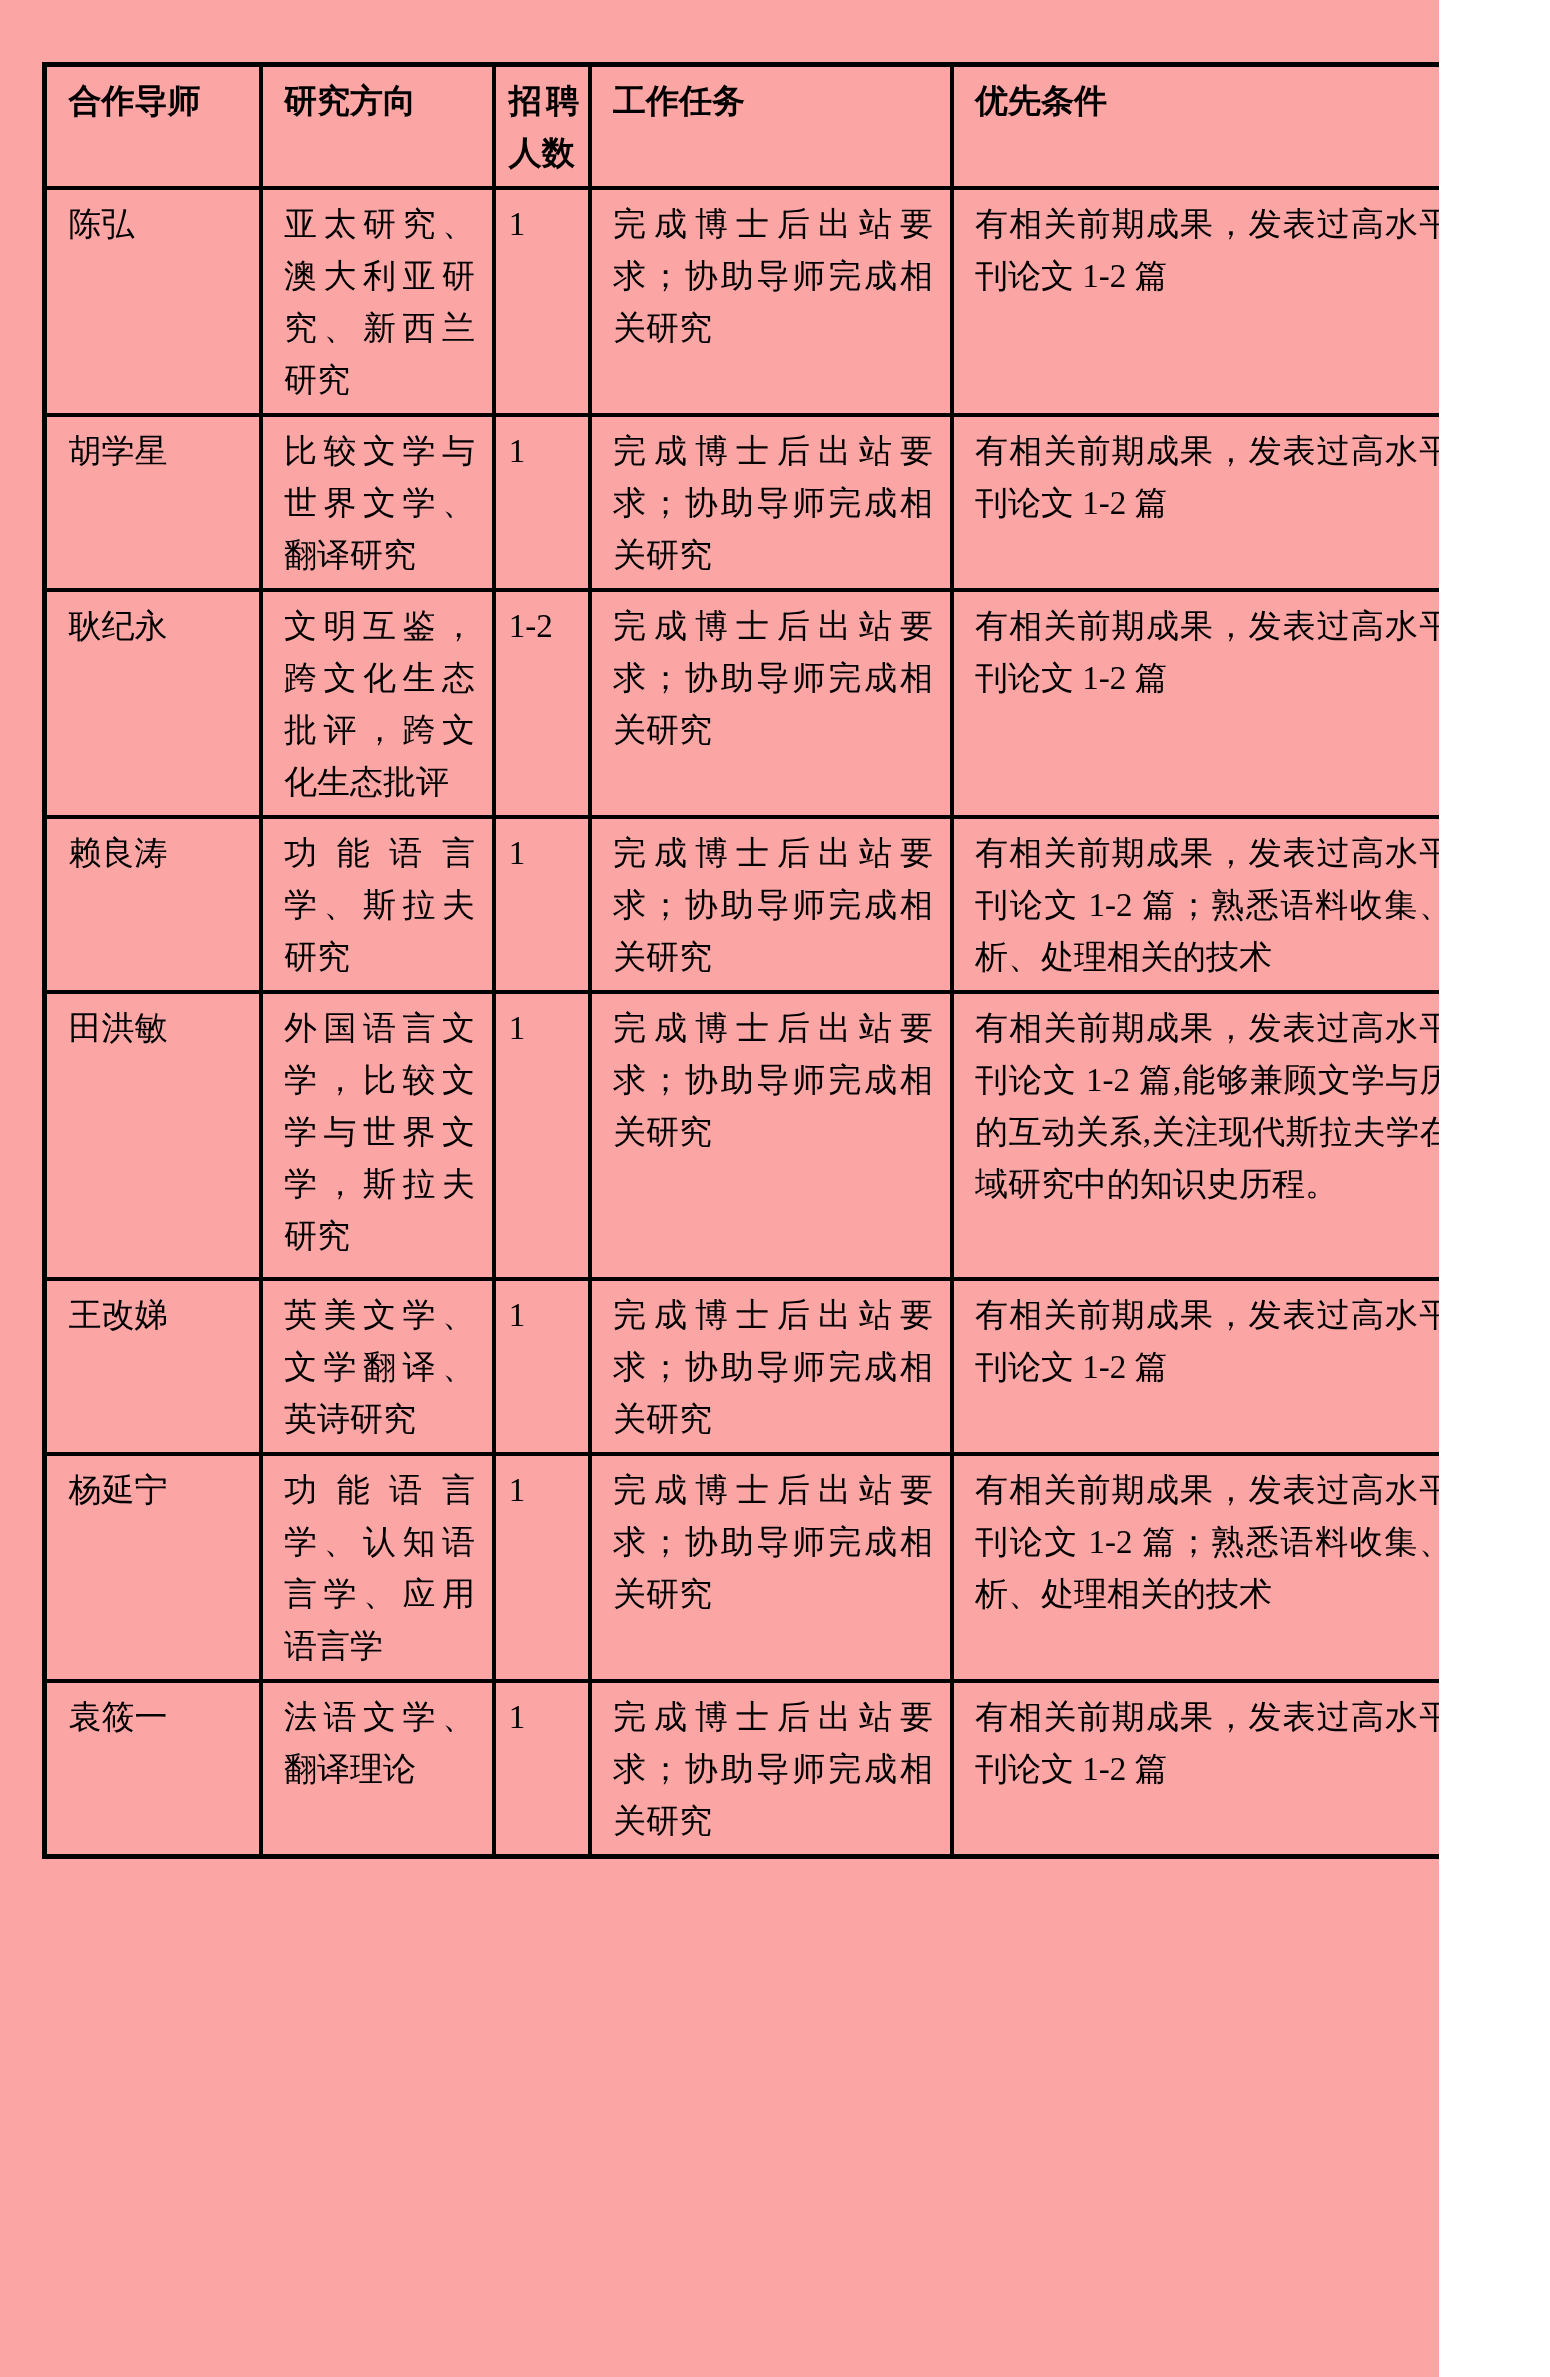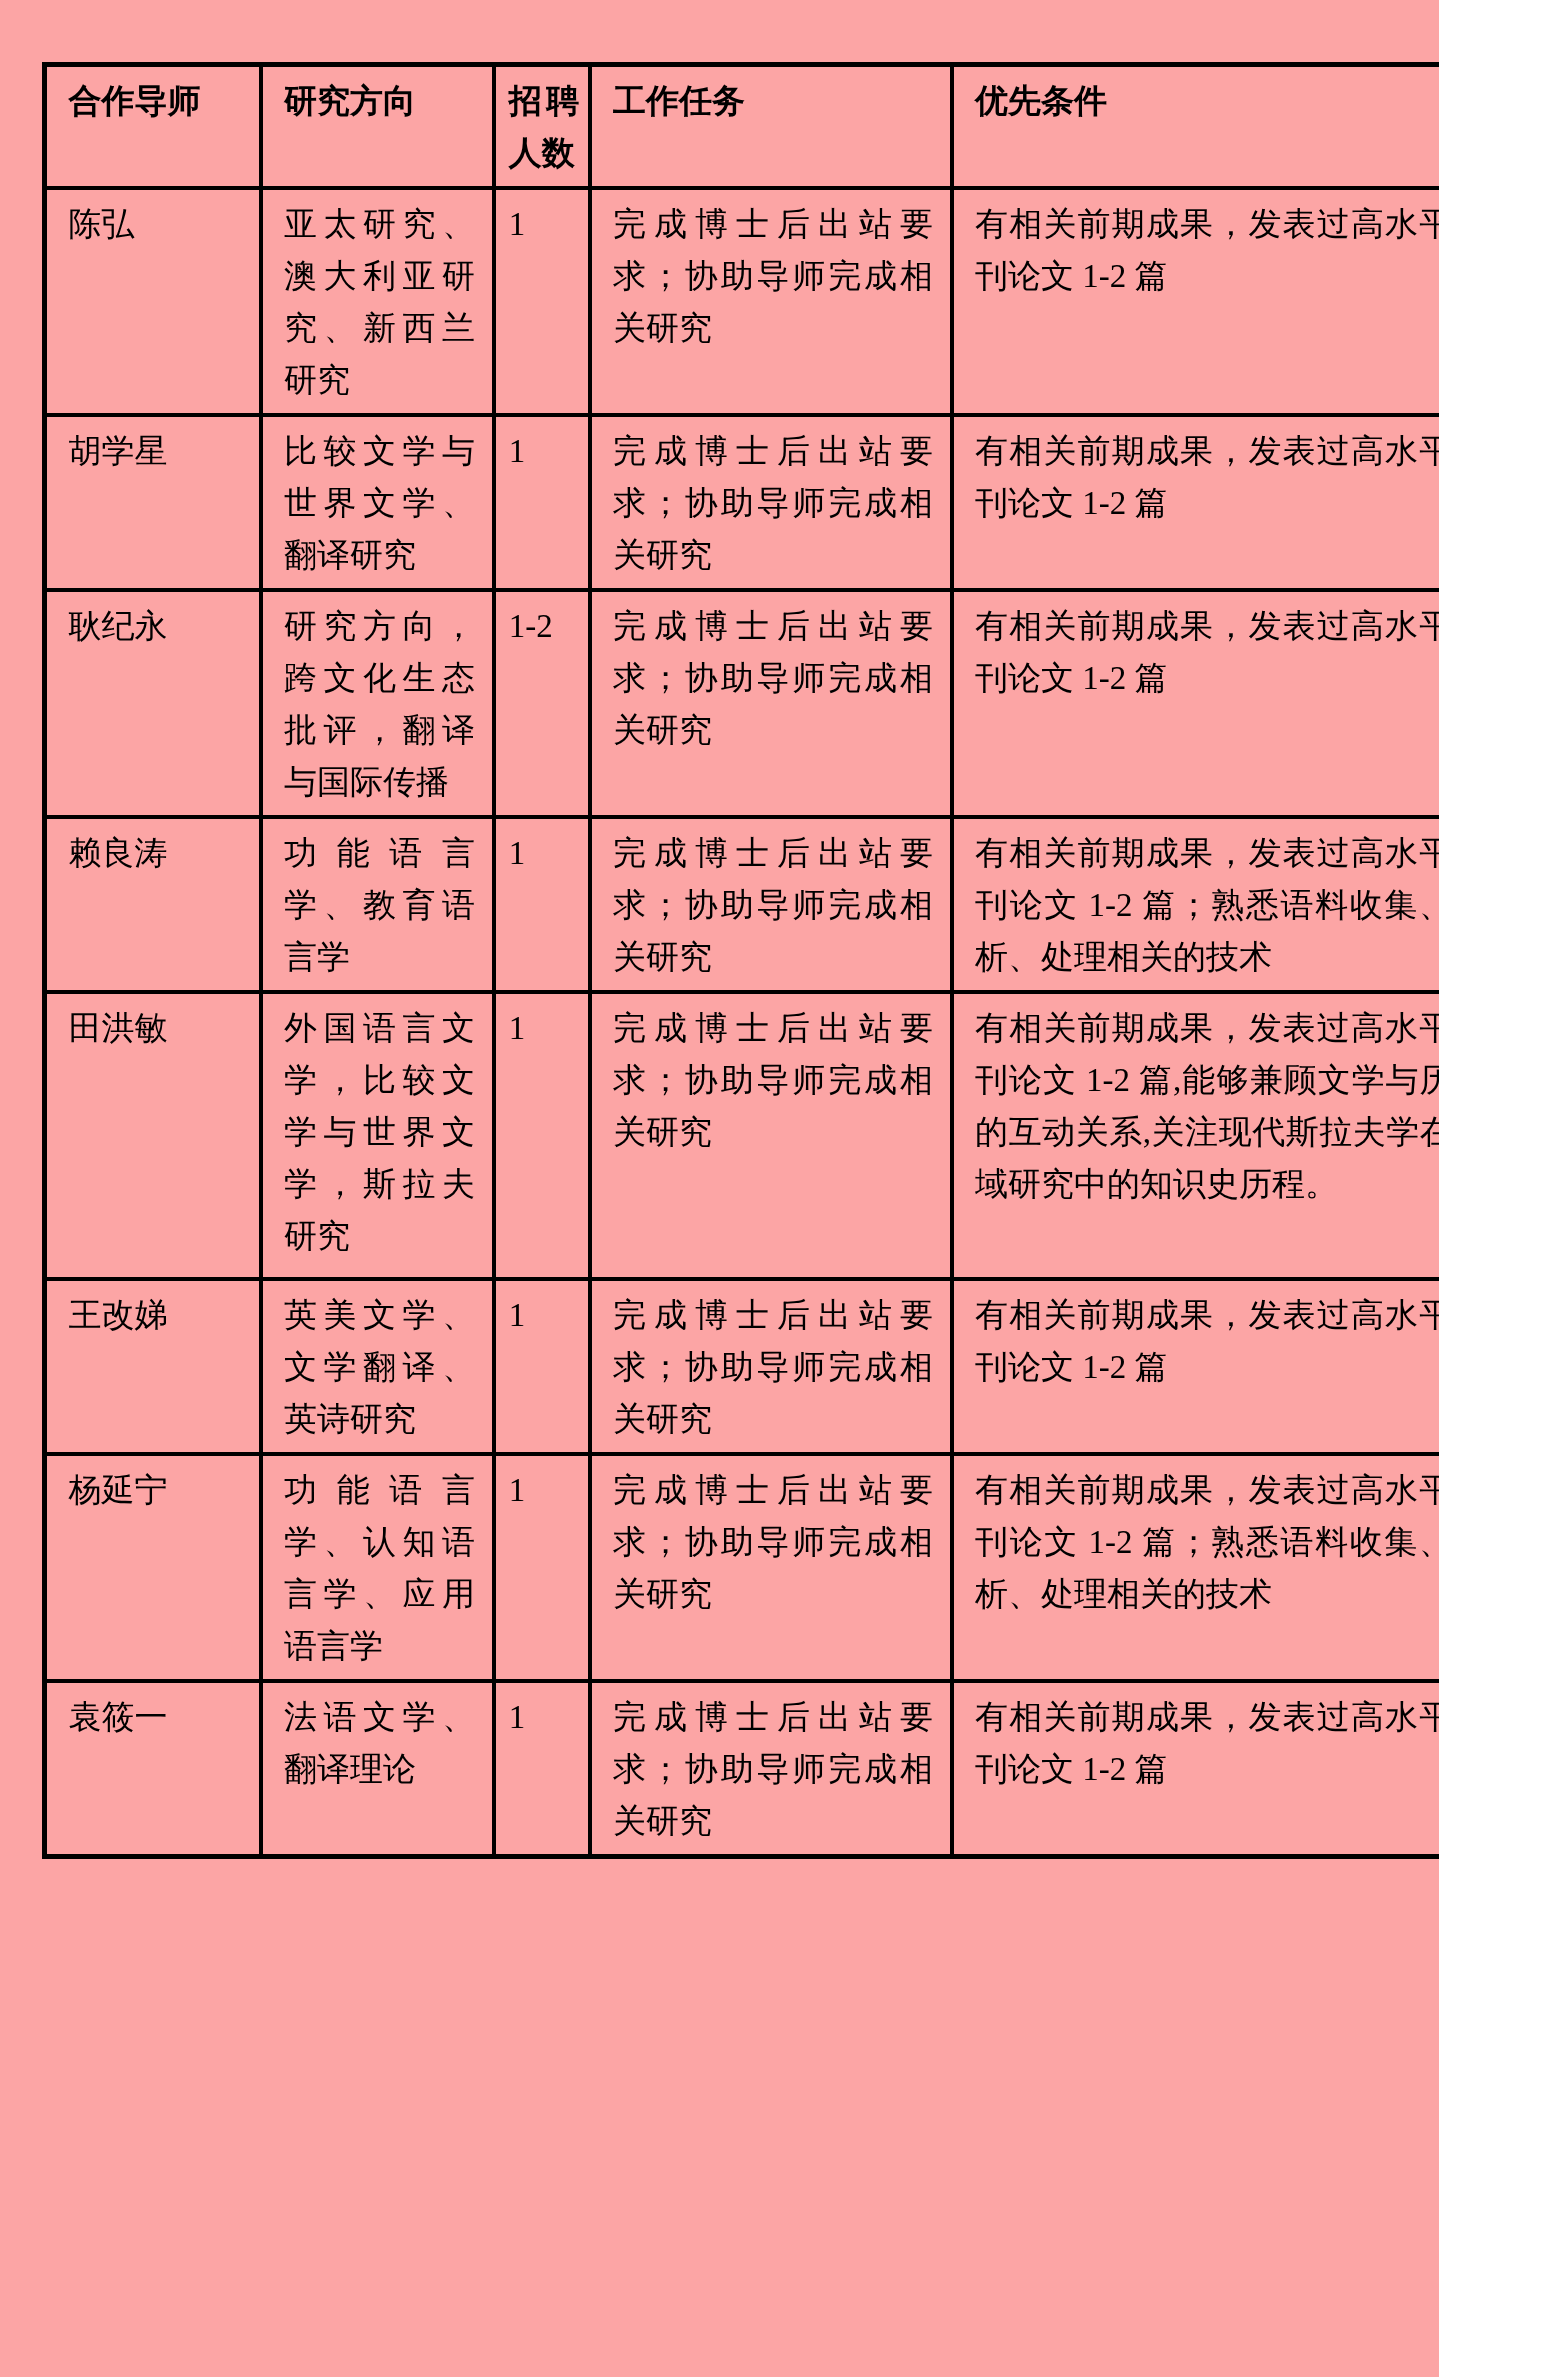--- a/index.html
+++ b/index.html
@@ -85,28 +85,28 @@
       </tr>
       <tr class="r-3l">
         <td>胡学星</td>
         <td>比较文学与世界文学、翻译研究</td>
         <td class="count-cell">1</td>
         <td>完成博士后出站要求；协助导师完成相关研究</td>
         <td>有相关前期成果，发表过高水平期刊论文 1-2 篇</td>
       </tr>
       <tr class="r-4l">
         <td>耿纪永</td>
-        <td>研究方向，跨文化生态批评，翻译与国际传播</td>
+        <td>文明互鉴，跨文化生态批评，跨文化生态批评</td>
         <td class="count-cell">1-2</td>
         <td>完成博士后出站要求；协助导师完成相关研究</td>
         <td>有相关前期成果，发表过高水平期刊论文 1-2 篇</td>
       </tr>
       <tr class="r-3l">
         <td>赖良涛</td>
-        <td>功能语言学、教育语言学</td>
+        <td>功能语言学、斯拉夫研究</td>
         <td class="count-cell">1</td>
         <td>完成博士后出站要求；协助导师完成相关研究</td>
         <td>有相关前期成果，发表过高水平期刊论文 1-2 篇；熟悉语料收集、分析、处理相关的技术</td>
       </tr>
       <tr class="r-5l">
         <td>田洪敏</td>
         <td>外国语言文学，比较文学与世界文学，斯拉夫研究</td>
         <td class="count-cell">1</td>
         <td>完成博士后出站要求；协助导师完成相关研究</td>
         <td>有相关前期成果，发表过高水平期刊论文 1-2 篇,能够兼顾文学与历史的互动关系,关注现代斯拉夫学在区域研究中的知识史历程。</td>

